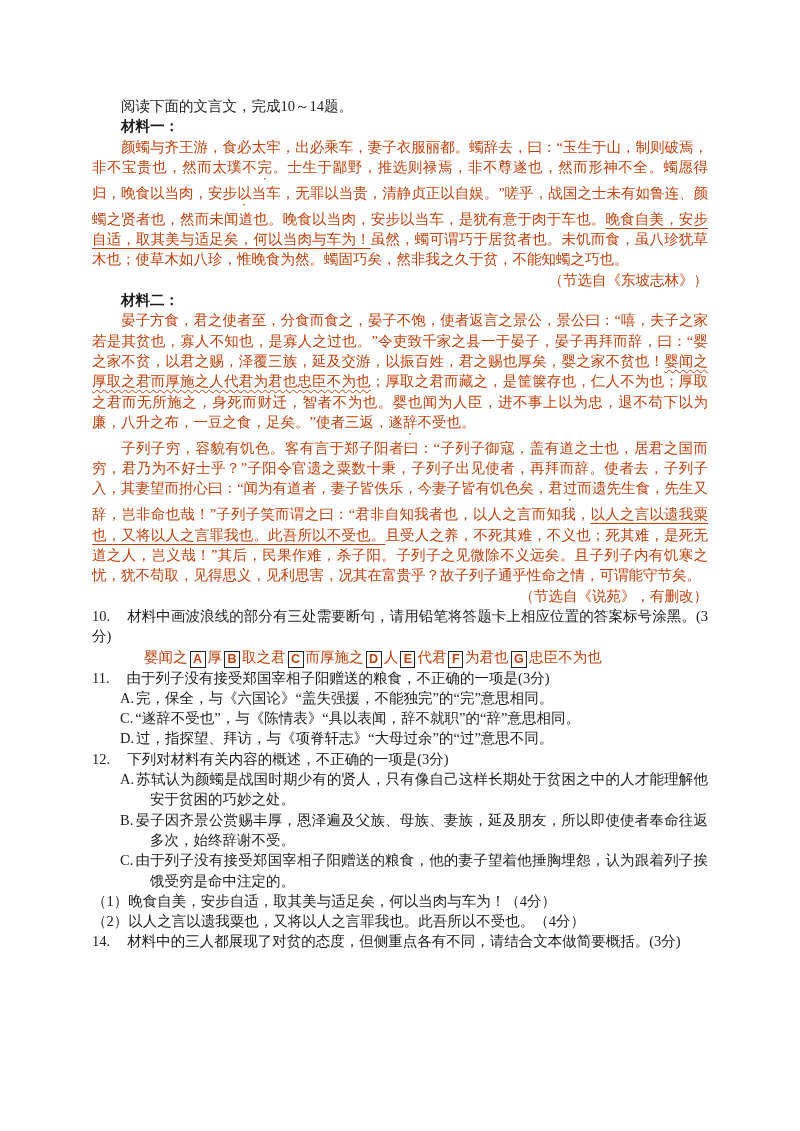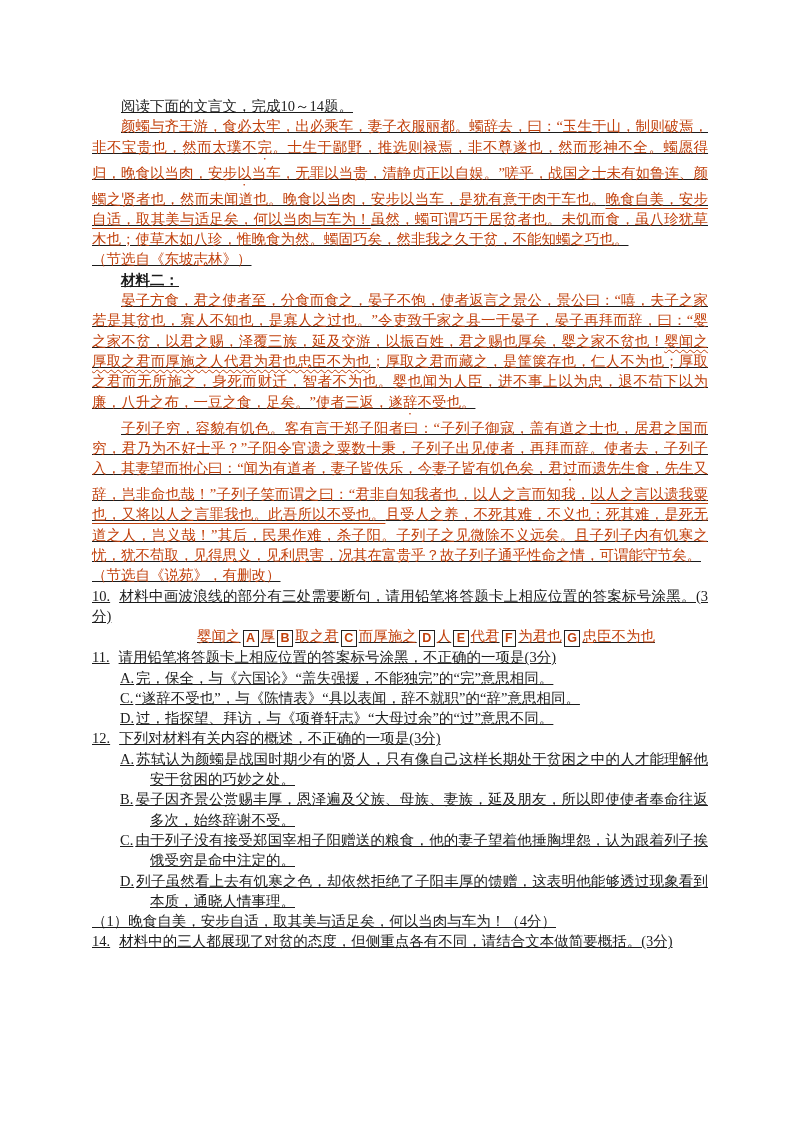--- a/index.html
+++ b/index.html
@@ -1,70 +1,71 @@
 <!DOCTYPE html>
 <html><head>
 <meta charset="utf-8">
 <style>
   html,body{margin:0;padding:0;background:#ffffff;}
   body{width:800px;height:1131px;overflow:hidden;color:#1c1c1c;
        font-family:"Liberation Serif", serif;}
   .page{box-sizing:border-box;width:800px;height:1131px;padding:96px 92px 18px 92px;
-        font-size:14.5px;line-height:20.3px;text-align:justify;text-decoration:underline;}
+        font-size:14.5px;line-height:20.3px;text-align:justify;}
   p{margin:0;}
   .indent{text-indent:2em;}
   .mat-label{font-weight:bold;text-indent:2em;font-family:"Liberation Sans", sans-serif;}
   .kai{color:#c2410c;}
-  .source{text-align:left;text-indent:0;}
+  .source{text-align:right;text-indent:0;}
   .u{text-decoration:underline;text-underline-offset:4px;text-decoration-thickness:1px;}
   .wavy{text-decoration:underline wavy;text-underline-offset:3px;text-decoration-thickness:1px;}
   .dot{text-emphasis:filled dot;text-emphasis-position:under right;
        -webkit-text-emphasis:filled dot;-webkit-text-emphasis-position:under;}
   .q{text-indent:0;}
-  .qnum{margin-right:9px;}
+  .qnum{margin-right:17px;}
   .option{margin-left:28px;padding-left:30px;text-indent:-30px;}
   .olabel{margin-right:2px;}
   .sub{text-indent:0;}
-  .ansline{padding-left:52px;text-align:center;white-space:nowrap;}
+  .ansline{padding-left:52px;text-align:left;white-space:nowrap;}
   .box{display:inline-block;border:1.3px solid #222;line-height:14px;height:15px;
        padding:0 2.5px;margin:0 2px 0 2px;font-weight:bold;font-size:12.5px;
        font-family:"Liberation Sans", sans-serif;vertical-align:-1px;text-indent:0;}
 </style>
 </head>
 <body>
 
 <div class="page">
 
   <p class="indent">阅读下面的文言文，完成10～14题。</p>
 
+  <p class="mat-label">材料一：</p>
 
   <p class="indent kai"><span>颜蠋与齐王游，食必太牢，出必乘车，妻子衣服丽都。蠋辞去，曰：“玉生于山，制则破焉，非不宝贵也，然而太璞不</span><span class="dot">完</span><span>。士生于鄙野，推选则禄焉，非不尊遂也，然而形神不全。蠋愿得归，晚食以当肉，安步</span><span class="dot">以</span><span>当车，无罪以当贵，清静贞正以自娱。”嗟乎，战国之士未有如鲁连、颜蠋之贤者也，然而未闻道也。晚食以当肉，安步以当车，是犹有意于肉于车也。</span><span class="u">晚食自美，安步自适，取其美与适足矣，何以当肉与车为！</span><span>虽然，蠋可谓巧于居贫者也。未饥而食，虽八珍犹草木也；使草木如八珍，惟晚食为然。蠋固巧矣，然非我之久于贫，不能知蠋之巧也。</span></p>
 
   <p class="source kai">（节选自《东坡志林》）</p>
 
   <p class="mat-label">材料二：</p>
 
   <p class="indent kai"><span>晏子方食，君之使者至，分食而食之，晏子不饱，使者返言之景公，景公曰：“嘻，夫子之家若是其贫也，寡人不知也，是寡人之过也。”令吏致千家之县一于晏子，晏子再拜而辞，曰：“婴之家不贫，以君之赐，泽覆三族，延及交游，以振百姓，君之赐也厚矣，婴之家不贫也！</span><span class="wavy">婴闻之厚取之君而厚施之人代君为君也忠臣不为也</span><span>；厚取之君而藏之，是筐箧存也，仁人不为也；厚取之君而无所施之，身死而财迁，智者不为也。婴也闻为人臣，进不事上以为忠，退不苟下以为廉，八升之布，一豆之食，足矣。”使者三返，遂</span><span class="dot">辞</span><span>不受也。</span></p>
 
   <p class="indent kai"><span>子列子穷，容貌有饥色。客有言于郑子阳者曰：“子列子御寇，盖有道之士也，居君之国而穷，君乃为不好士乎？”子阳令官遗之粟数十秉，子列子出见使者，再拜而辞。使者去，子列子入，其妻望而拊心曰：“闻为有道者，妻子皆佚乐，今妻子皆有饥色矣，君</span><span class="dot">过</span><span>而遗先生食，先生又辞，岂非命也哉！”子列子笑而谓之曰：“君非自知我者也，以人之言而知我，</span><span class="u">以人之言以遗我粟也，又将以人之言罪我也。此吾所以不受也。</span><span>且受人之养，不死其难，不义也；死其难，是死无道之人，岂义哉！”其后，民果作难，杀子阳。子列子之见微除不义远矣。且子列子内有饥寒之忧，犹不苟取，见得思义，见利思害，况其在富贵乎？故子列子通乎性命之情，可谓能守节矣。</span></p>
 
   <p class="source kai">（节选自《说苑》，有删改）</p>
 
   <p class="q"><span class="qnum">10.</span><span>材料中画波浪线的部分有三处需要断句，请用铅笔将答题卡上相应位置的答案标号涂黑。(3分)</span></p>
 
   <p class="ansline kai"><span>婴闻之</span><span class="box">A</span><span>厚</span><span class="box">B</span><span>取之君</span><span class="box">C</span><span>而厚施之</span><span class="box">D</span><span>人</span><span class="box">E</span><span>代君</span><span class="box">F</span><span>为君也</span><span class="box">G</span><span>忠臣不为也</span></p>
 
-  <p class="q"><span class="qnum">11.</span><span>请用铅笔将答题卡上相应位置的答案标号涂黑，不正确的一项是(3分)</span></p>
+  <p class="q"><span class="qnum">11.</span><span>由于列子没有接受郑国宰相子阳赠送的粮食，不正确的一项是(3分)</span></p>
   <div class="option"><span class="olabel">A.</span><span>完，保全，与《六国论》“盖失强援，不能独完”的“完”意思相同。</span></div>
   <div class="option"><span class="olabel">C.</span><span>“遂辞不受也”，与《陈情表》“具以表闻，辞不就职”的“辞”意思相同。</span></div>
   <div class="option"><span class="olabel">D.</span><span>过，指探望、拜访，与《项脊轩志》“大母过余”的“过”意思不同。</span></div>
 
   <p class="q"><span class="qnum">12.</span><span>下列对材料有关内容的概述，不正确的一项是(3分)</span></p>
   <div class="option"><span class="olabel">A.</span><span>苏轼认为颜蠋是战国时期少有的贤人，只有像自己这样长期处于贫困之中的人才能理解他安于贫困的巧妙之处。</span></div>
   <div class="option"><span class="olabel">B.</span><span>晏子因齐景公赏赐丰厚，恩泽遍及父族、母族、妻族，延及朋友，所以即使使者奉命往返多次，始终辞谢不受。</span></div>
   <div class="option"><span class="olabel">C.</span><span>由于列子没有接受郑国宰相子阳赠送的粮食，他的妻子望着他捶胸埋怨，认为跟着列子挨饿受穷是命中注定的。</span></div>
-  <div class="option"><span class="olabel">D.</span><span>列子虽然看上去有饥寒之色，却依然拒绝了子阳丰厚的馈赠，这表明他能够透过现象看到本质，通晓人情事理。</span></div>
 
   <p class="sub">（1）晚食自美，安步自适，取其美与适足矣，何以当肉与车为！（4分）</p>
+  <p class="sub">（2）以人之言以遗我粟也，又将以人之言罪我也。此吾所以不受也。（4分）</p>
 
   <p class="q"><span class="qnum">14.</span><span>材料中的三人都展现了对贫的态度，但侧重点各有不同，请结合文本做简要概括。(3分)</span></p>
 
 </div>
 
 </body></html>

